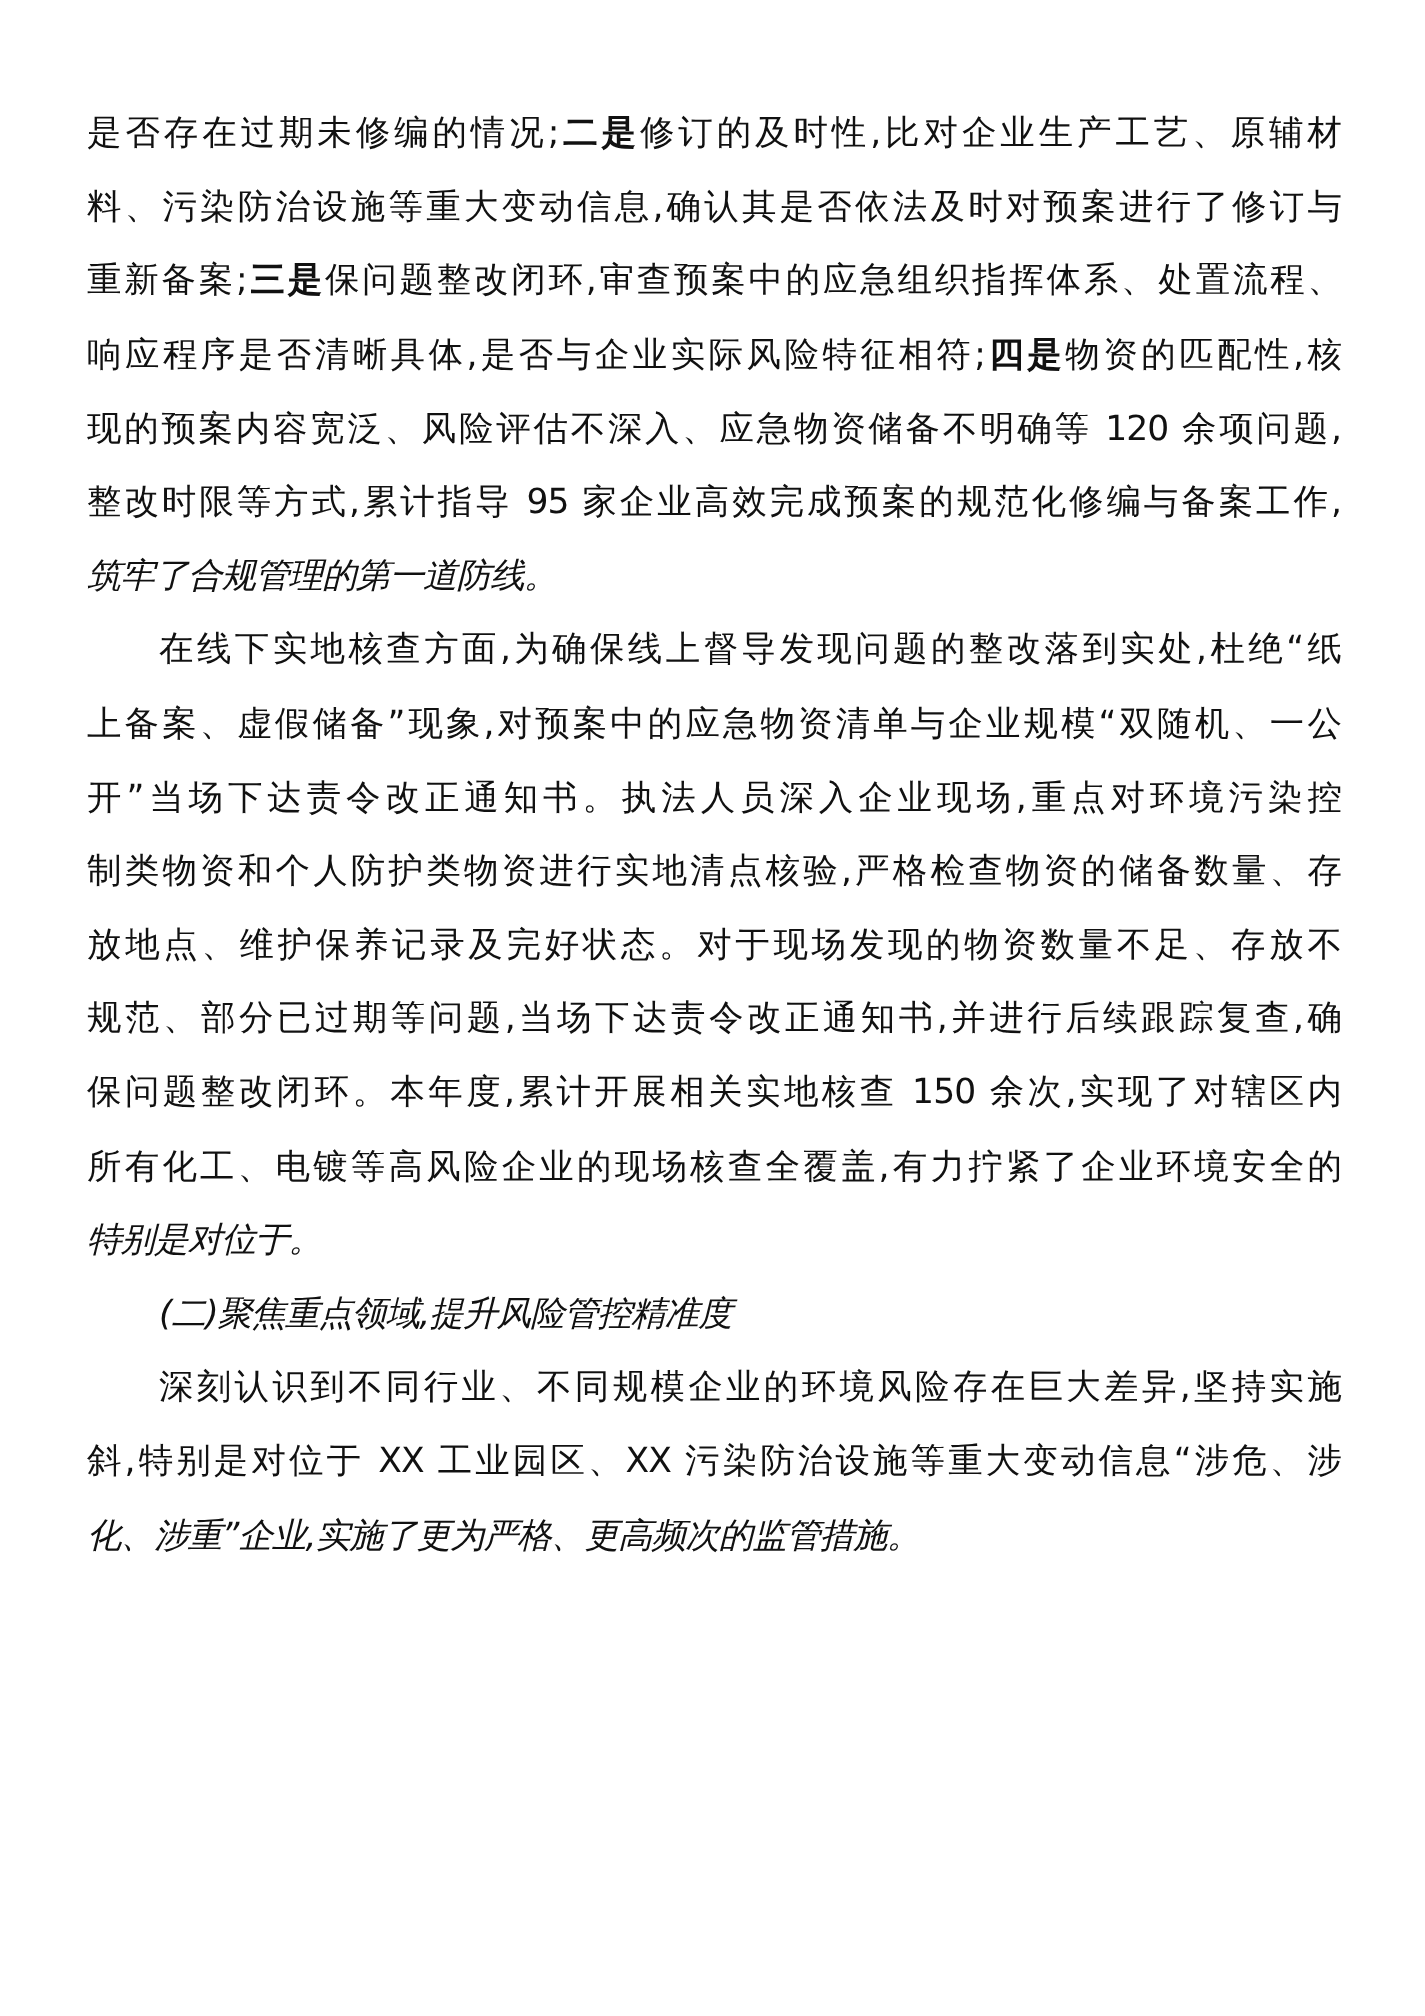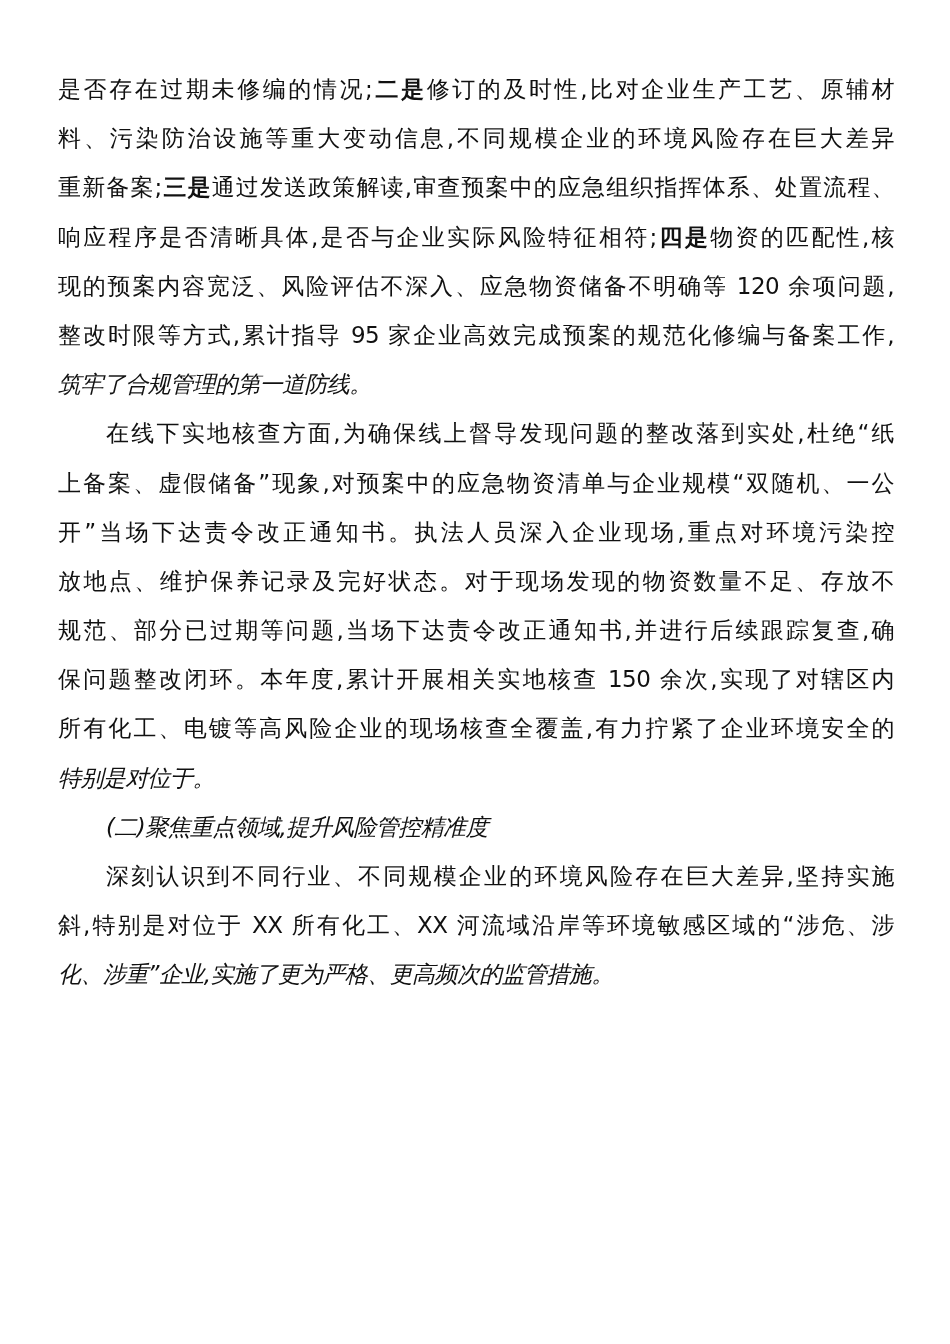--- a/index.html
+++ b/index.html
@@ -17,41 +17,42 @@
   .indent { padding-left: 48px; }
   b { font-weight: bold; }
 </style>
 </head>
 <body>
 
 <div class="page">
 
   <div>
     <div class="line"><span>是否存在过期未修编的情况;</span><b>二是</b><span>修订的及时性,比对企业生产工艺、原辅材</span></div>
-    <div class="line"><span>料、污染防治设施等重大变动信息,不同规模企业的环境风险存在巨大差异</span></div>
-    <div class="line"><span>重新备案;</span><b>三是</b><span>通过发送政策解读,审查预案中的应急组织指挥体系、处置流程、</span></div>
+    <div class="line"><span>料、污染防治设施等重大变动信息,确认其是否依法及时对预案进行了修订与</span></div>
+    <div class="line"><span>重新备案;</span><b>三是</b><span>保问题整改闭环,审查预案中的应急组织指挥体系、处置流程、</span></div>
     <div class="line"><span>响应程序是否清晰具体,是否与企业实际风险特征相符;</span><b>四是</b><span>物资的匹配性,核</span></div>
     <div class="line"><span>现的预案内容宽泛、风险评估不深入、应急物资储备不明确等 120 余项问题,</span></div>
     <div class="line"><span>整改时限等方式,累计指导 95 家企业高效完成预案的规范化修编与备案工作,</span></div>
     <div class="line last"><span>筑牢了合规管理的第一道防线。</span></div>
   </div>
 
   <div>
     <div class="line indent"><span>在线下实地核查方面,为确保线上督导发现问题的整改落到实处,杜绝“纸</span></div>
     <div class="line"><span>上备案、虚假储备”现象,对预案中的应急物资清单与企业规模“双随机、一公</span></div>
     <div class="line"><span>开”当场下达责令改正通知书。执法人员深入企业现场,重点对环境污染控</span></div>
+    <div class="line"><span>制类物资和个人防护类物资进行实地清点核验,严格检查物资的储备数量、存</span></div>
     <div class="line"><span>放地点、维护保养记录及完好状态。对于现场发现的物资数量不足、存放不</span></div>
     <div class="line"><span>规范、部分已过期等问题,当场下达责令改正通知书,并进行后续跟踪复查,确</span></div>
     <div class="line"><span>保问题整改闭环。本年度,累计开展相关实地核查 150 余次,实现了对辖区内</span></div>
     <div class="line"><span>所有化工、电镀等高风险企业的现场核查全覆盖,有力拧紧了企业环境安全的</span></div>
     <div class="line last"><span>特别是对位于。</span></div>
   </div>
 
   <div>
     <div class="line last indent"><span>(二)聚焦重点领域,提升风险管控精准度</span></div>
   </div>
 
   <div>
     <div class="line indent"><span>深刻认识到不同行业、不同规模企业的环境风险存在巨大差异,坚持实施</span></div>
-    <div class="line"><span>斜,特别是对位于 XX 所有化工、XX 河流域沿岸等环境敏感区域的“涉危、涉</span></div>
+    <div class="line"><span>斜,特别是对位于 XX 工业园区、XX 污染防治设施等重大变动信息“涉危、涉</span></div>
     <div class="line last"><span>化、涉重”企业,实施了更为严格、更高频次的监管措施。</span></div>
   </div>
 </div>
 
 </body></html>

